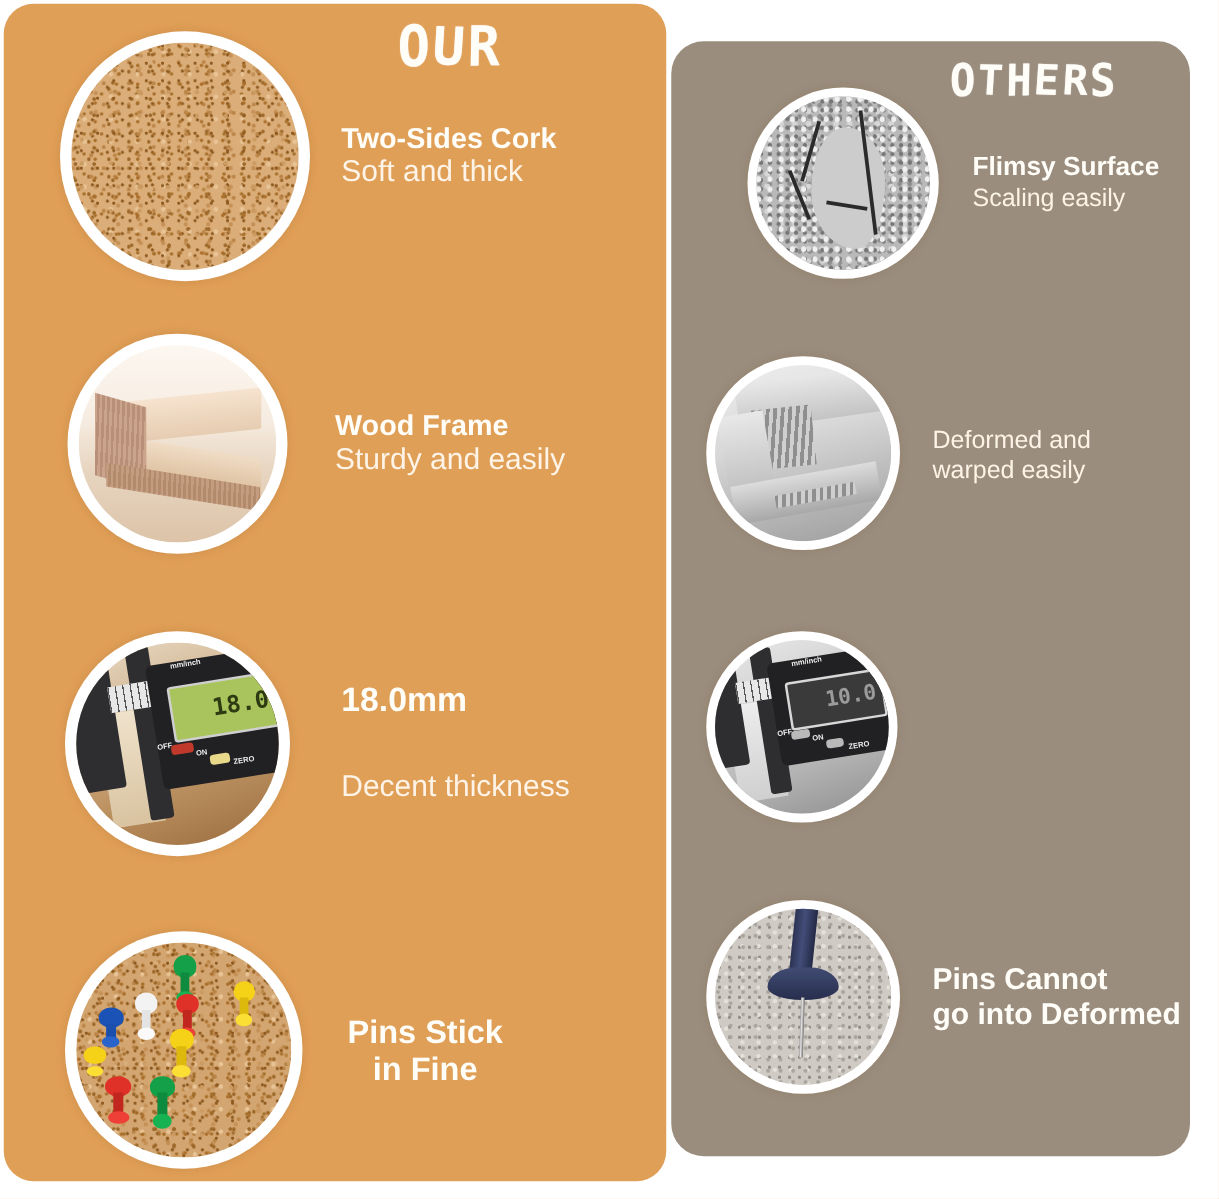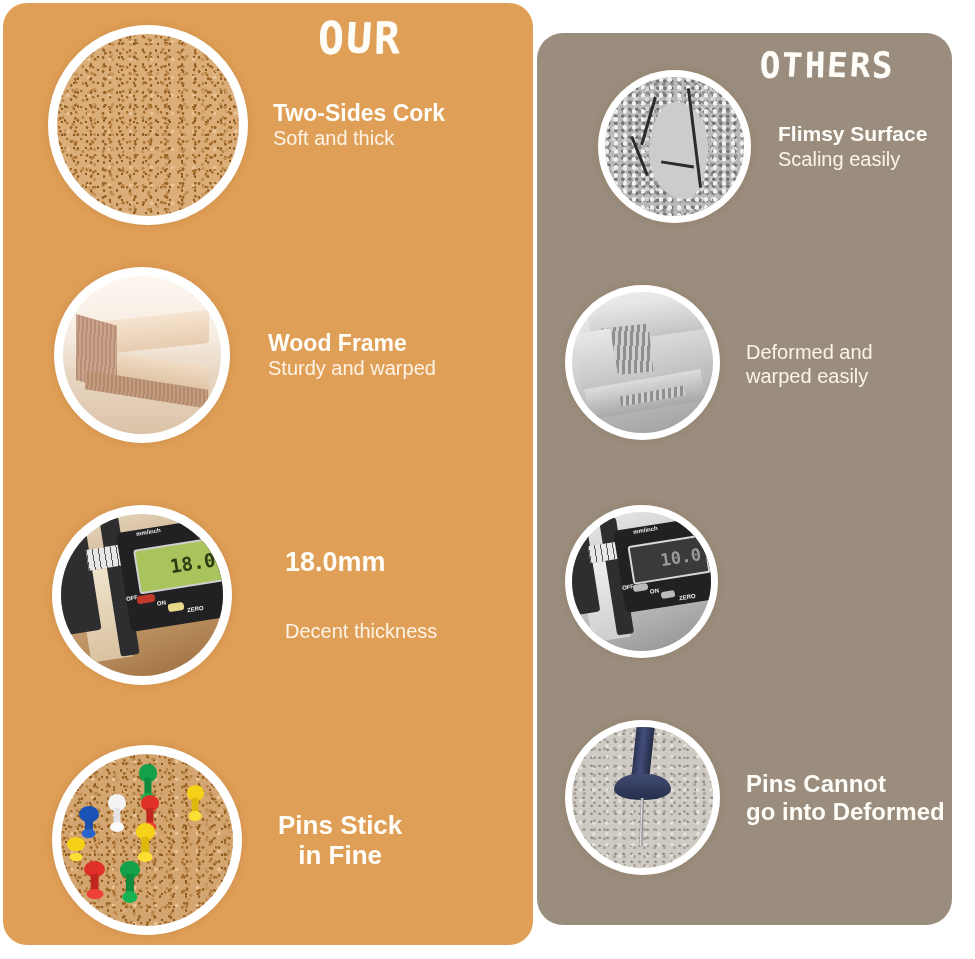--- a/index.html
+++ b/index.html
@@ -26,21 +26,21 @@
   .heading .g3{transform:rotate(-1deg) scaleY(1.03);}
   .heading .g4{transform:rotate(2deg) scaleY(.99);}
 
   
   .row{position:absolute;display:flex;align-items:center;}
   .texts{display:flex;flex-direction:column;justify-content:center;}
   .t-title{color:#fffdf7;font-weight:700;line-height:1.16;}
   .t-sub{color:#fdf3e6;font-weight:400;line-height:1.2;}
 
   .col-our .t-title{font-size:23px;}
-  .col-our .t-sub{font-size:20px;}
+  .col-our .t-sub{font-size:24px;}
   .col-others .t-title{font-size:21px;}
   .col-others .t-sub{font-size:20px;}
 
   
   .circ{position:relative;border-radius:50%;background:#ffffff;
         box-shadow:0 0 8px rgba(120,70,20,.18);flex:none;overflow:hidden;}
   .circ .inner{position:absolute;border-radius:50%;overflow:hidden;
         left:9px;top:9px;right:9px;bottom:9px;}
   .col-others .circ .inner{left:7px;top:7px;right:7px;bottom:7px;}
 
@@ -166,21 +166,21 @@
     <div class="inner">
       <div class="woodbg"></div>
       <div class="wood-top"></div>
       <div class="wood-low"></div>
       <div class="wood-face"></div>
       <div class="wood-base"></div>
     </div>
   </div>
   <div class="texts" style="margin-left:38px;">
     <div class="t-title">Wood Frame</div>
-    <div class="t-sub">Sturdy and warped</div>
+    <div class="t-sub">Sturdy and easily</div>
   </div>
 </div>
 
 <div class="row col-our" style="left:52px;top:505px;width:465px;height:180px;">
   <div class="circ" style="width:180px;height:180px;">
     <div class="inner">
       <div class="calbg cal-color"></div>
       <div class="sample-l" style="left:14%;top:34%;width:26%;height:56%;transform:rotate(-9deg);"></div>
       <div class="cal-jaw" style="left:-2%;top:12%;width:22%;height:62%;transform:rotate(-9deg);"></div>
       <div class="cal-jaw" style="left:30%;top:2%;width:12%;height:86%;transform:rotate(-9deg);"></div>
@@ -188,21 +188,21 @@
       <div class="cal-body" style="left:38%;top:6%;width:68%;height:62%;transform:rotate(-9deg);"></div>
       <div class="lcd green" style="left:46%;top:18%;width:48%;height:25%;font-size:19px;transform:rotate(-9deg);">18.0</div>
       <div class="cal-lbl" style="left:46%;top:9%;transform:rotate(-9deg);">mm/inch</div>
       <div class="cal-lbl" style="left:40%;top:50%;transform:rotate(-9deg);">OFF</div>
       <div class="btn-red" style="left:47%;top:50%;width:11%;height:5%;transform:rotate(-9deg);"></div>
       <div class="cal-lbl" style="left:59%;top:53%;transform:rotate(-9deg);">ON</div>
       <div class="btn-yel" style="left:66%;top:55%;width:10%;height:5%;transform:rotate(-9deg);"></div>
       <div class="cal-lbl" style="left:78%;top:57%;transform:rotate(-9deg);">ZERO</div>
     </div>
   </div>
-  <div class="texts" style="margin-left:53px;gap:40px;">
+  <div class="texts" style="margin-left:41px;gap:40px;">
     <div class="t-title" style="font-size:27px;">18.0mm</div>
     <div class="t-sub">Decent thickness</div>
   </div>
 </div>
 
 <div class="row col-our" style="left:52px;top:745px;width:465px;height:190px;">
   <div class="circ" style="width:190px;height:190px;">
     <div class="inner">
       <div class="cork dark"></div>
 

